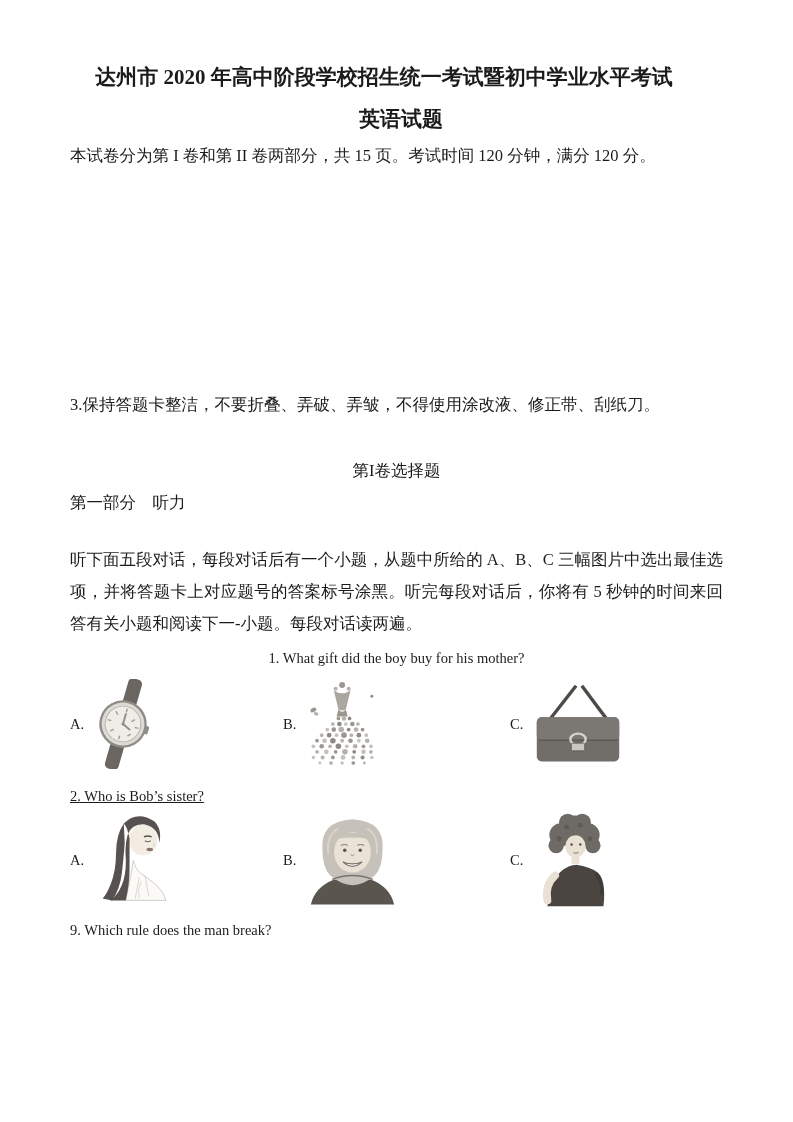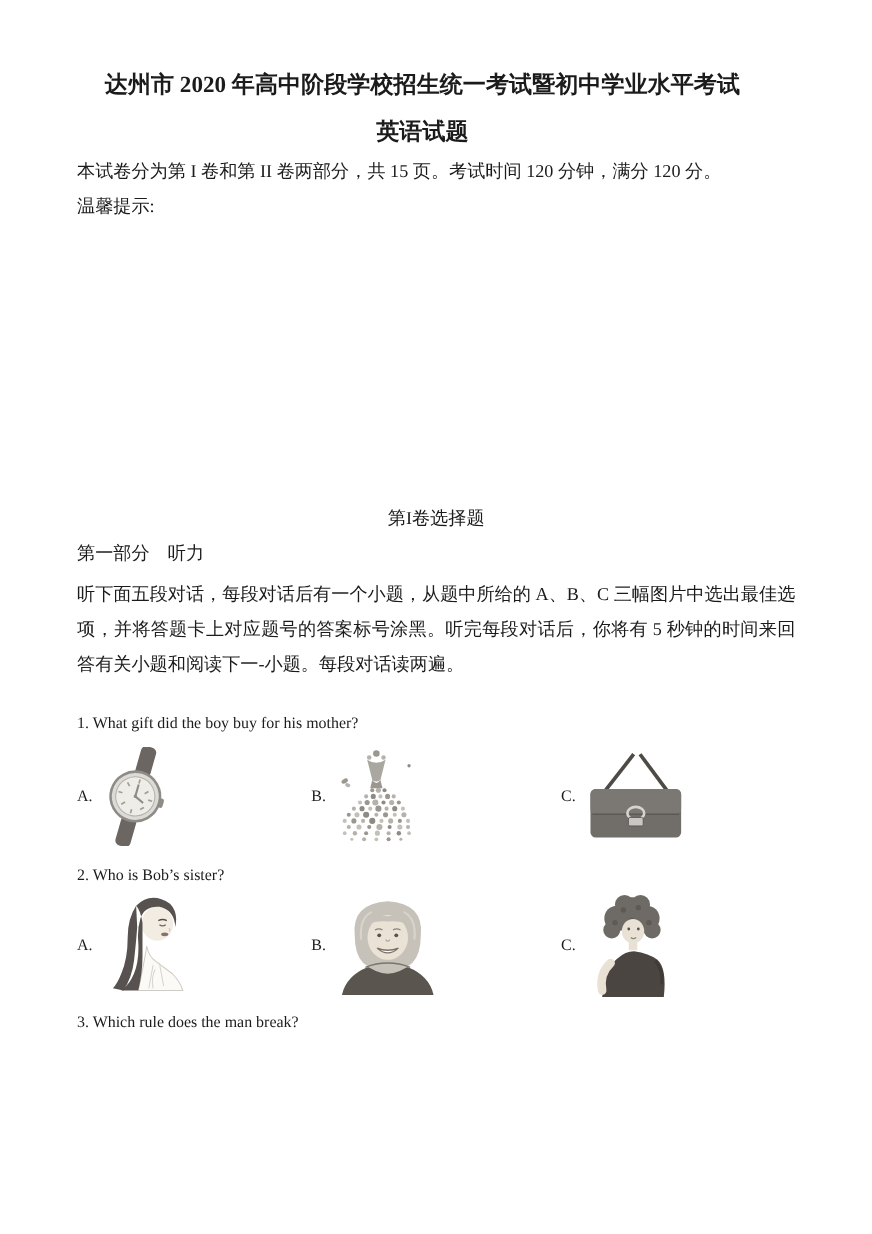--- a/index.html
+++ b/index.html
@@ -19,38 +19,38 @@
   .opt-letter{font-size:14.5px;font-weight:400;}
   svg{display:block;}
 </style>
 </head>
 <body>
 
 <div class="page">
 
   <div class="abs title" style="top:62px;">达州市 2020 年高中阶段学校招生统一考试暨初中学业水平考试</div>
 
-  <div class="abs title" style="top:104px;">英语试题</div>
+  <div class="abs title" style="top:104px;margin-left:17px;">英语试题</div>
 
   <div class="abs cn" style="top:140px;">本试卷分为第 I 卷和第 II 卷两部分，共 15 页。考试时间 120 分钟，满分 120 分。</div>
 
-  <div class="abs cn" style="top:172px;">温馨提示:</div>
-
-
-
+
+
+
+  <div class="abs cn" style="top:389px;">3.保持答题卡整洁，不要折叠、弄破、弄皱，不得使用涂改液、修正带、刮纸刀。</div>
 
 
   <div class="abs cn" style="top:487px;">第一部分　听力</div>
 
   <div class="abs cn center" style="top:455px;">第I卷选择题</div>
 
 
-  <div class="abs cn" style="top:524px;">听下面五段对话，每段对话后有一个小题，从题中所给的 A、B、C 三幅图片中选出最佳选项，并将答题卡上对应题号的答案标号涂黑。听完每段对话后，你将有 5 秒钟的时间来回答有关小题和阅读下一-小题。每段对话读两遍。</div>
-
-  <div class="abs en" style="top:648px;">1. What gift did the boy buy for his mother?</div>
+  <div class="abs cn" style="top:544px;">听下面五段对话，每段对话后有一个小题，从题中所给的 A、B、C 三幅图片中选出最佳选项，并将答题卡上对应题号的答案标号涂黑。听完每段对话后，你将有 5 秒钟的时间来回答有关小题和阅读下一-小题。每段对话读两遍。</div>
+
+  <div class="abs en" style="top:648px;text-align:center;">1. What gift did the boy buy for his mother?</div>
 
   <div class="abs opt-row" style="top:676px;">
     <div class="opt opt-a">
       <span class="opt-letter">A.</span>
       <svg width="60" height="90" viewBox="0 0 64 92">
         <g transform="rotate(16 32 46)">
           <rect x="25" y="-4" width="15" height="30" rx="5" fill="#6b6661"></rect>
           <rect x="25" y="66" width="15" height="30" rx="5" fill="#6b6661"></rect>
           <rect x="53" y="41" width="7" height="9" rx="2" fill="#8f8b86"></rect>
           <circle cx="32" cy="46" r="24" fill="#dddbd6" stroke="#8f8b86" stroke-width="2.5"></circle>
@@ -146,21 +146,21 @@
         <path d="M84 46 L52 3" stroke="#4e4a46" stroke-width="3.5" fill="none"></path>
         <rect x="5" y="36" width="86" height="46" rx="5" fill="#716d69"></rect>
         <rect x="5" y="36" width="86" height="24" rx="5" fill="#7b7773"></rect>
         <line x1="7" y1="60" x2="89" y2="60" stroke="#5c5854" stroke-width="1.5"></line>
         <ellipse cx="48" cy="59" rx="8" ry="6" fill="none" stroke="#d5d3cf" stroke-width="2.5"></ellipse>
         <rect x="41" y="63" width="14" height="8" rx="1.5" fill="#c9c7c3" stroke="#565350" stroke-width="0.8"></rect>
       </svg>
     </div>
   </div>
 
-  <div class="abs en" style="top:786px;">2. Who is Bob’s sister?</div>
+  <div class="abs en" style="top:786px;text-decoration:underline;">2. Who is Bob’s sister?</div>
 
   <div class="abs opt-row" style="top:812px;">
     <div class="opt opt-a">
       <span class="opt-letter">A.</span>
       <svg width="100" height="94" viewBox="0 0 104 96">
         <path d="M34 90 Q40 62 42 48 Q44 58 50 62 Q58 68 66 74 Q74 82 76 90 Z" fill="#fbfaf7" stroke="#cfccc6" stroke-width="1"></path>
         <path d="M48 66 L44 88 M54 64 L58 86 M50 70 Q46 78 48 88" stroke="#d8d5cf" stroke-width="1" fill="none"></path>
         <ellipse cx="52" cy="27" rx="15" ry="16" fill="#f3ece3"></ellipse>
         <path d="M32 10 Q46 -4 64 8 Q72 16 69 30 Q68 14 54 11 Q40 10 36 22 Q33 32 34 44 Q35 62 30 74 Q26 84 18 90 L34 90 Q38 74 38 58 Q38 36 38 26 Q36 14 32 10 Z" fill="#57524f"></path>
         <path d="M32 10 Q24 22 24 40 Q24 60 18 74 Q14 84 10 88 L20 90 Q28 78 30 62 Q32 44 33 30 Z" fill="#57524f"></path>
@@ -210,15 +210,15 @@
         <circle cx="50" cy="32" r="1.3" fill="#57524d"></circle>
         <path d="M43 40 Q45 42 48 40" stroke="#8a827a" stroke-width="1.1" fill="none"></path>
         <rect x="41" y="44" width="8" height="8" fill="#e9e1d4"></rect>
         <path d="M16 96 Q18 70 30 60 Q38 53 46 53 Q60 55 68 61 Q77 69 74 96 Z" fill="#4a4540"></path>
         <path d="M24 64 Q13 74 16 90" stroke="#e9e1d4" stroke-width="8" stroke-linecap="round" fill="none"></path>
         <path d="M66 62 Q74 72 72 84" stroke="#3f3b37" stroke-width="3" fill="none"></path>
       </svg>
     </div>
   </div>
 
-  <div class="abs en" style="top:920px;">3. Which rule does the man break?</div>
+  <div class="abs en" style="top:920px;">9. Which rule does the man break?</div>
 
 </div>
 
 </body></html>

